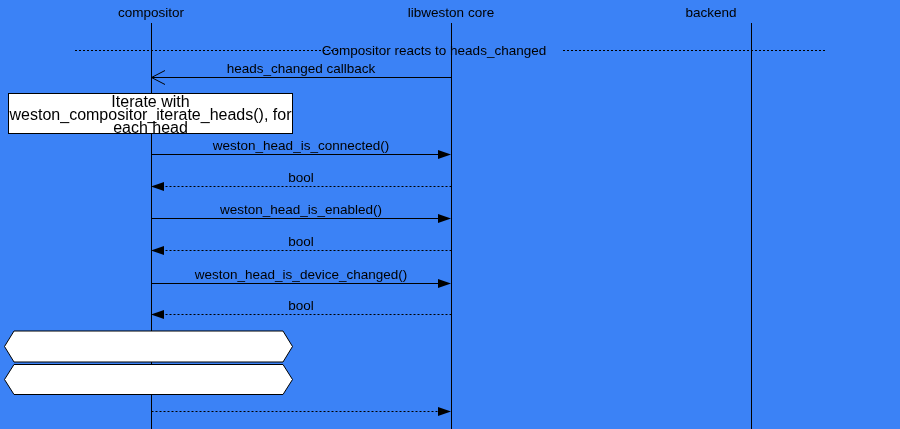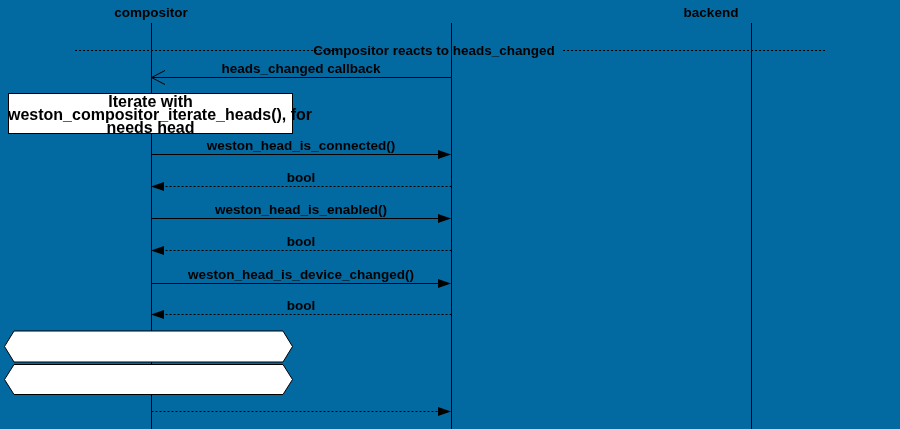--- a/index.html
+++ b/index.html
@@ -1,24 +1,23 @@
 <!DOCTYPE html>
 <html><head>
 <meta charset="utf-8">
 <style>
   html, body { margin: 0; padding: 0; background: #ffffff; }
   .diagram {
     position: relative;
     width: 900px;
     height: 429px;
-    background: #0369a1;
+    background: #3b82f6;
     color: #000000;
     font-family: "Liberation Sans", sans-serif;
     overflow: hidden;
-    font-weight: bold;
   }
   .diagram svg { position: absolute; left: 0; top: 0; }
   .lbl {
     position: absolute;
     text-align: center;
     font-size: 13.5px;
     line-height: 14px;
     white-space: nowrap;
   }
   .block {
@@ -67,32 +66,33 @@
     <line x1="151.5" y1="411.5" x2="438" y2="411.5" stroke="#000" stroke-width="1" stroke-dasharray="2 2"></line>
     <polygon points="451,411.5 438,407 438,416" fill="#000"></polygon>
 
     <rect x="8.5" y="93.5" width="284" height="40" fill="#fff" stroke="#000" stroke-width="1"></rect>
 
     <polygon points="14,331 283,331 292.5,346.5 283,362 14,362 4.5,346.5" fill="#fff" stroke="#000" stroke-width="1"></polygon>
     <polygon points="14,364.5 283,364.5 292.5,379.5 283,394.5 14,394.5 4.5,379.5" fill="#fff" stroke="#000" stroke-width="1"></polygon>
   </svg>
 
   <div class="lbl" style="left:76px;  top:6px; width:150px;">compositor</div>
+  <div class="lbl" style="left:376px; top:6px; width:150px;">libweston core</div>
   <div class="lbl" style="left:636px; top:6px; width:150px;">backend</div>
 
   <div class="lbl" style="left:284px; top:44px; width:300px;">Compositor reacts to heads_changed</div>
 
   <div class="lbl" style="left:151px; top:139px; width:300px;">weston_head_is_connected()</div>
   <div class="lbl" style="left:151px; top:62px;  width:300px;">heads_changed callback</div>
   <div class="lbl" style="left:151px; top:171px; width:300px;">bool</div>
   <div class="lbl" style="left:151px; top:203px; width:300px;">weston_head_is_enabled()</div>
   <div class="lbl" style="left:151px; top:235px; width:300px;">bool</div>
   <div class="lbl" style="left:151px; top:268px; width:300px;">weston_head_is_device_changed()</div>
   <div class="lbl" style="left:151px; top:299px; width:300px;">bool</div>
 
   <div class="block" style="left:8px; top:95px; width:285px;">
     <div>Iterate with</div>
     <div>weston_compositor_iterate_heads(), for</div>
-    <div>needs head</div>
+    <div>each head</div>
   </div>
 
 
 </div>
 
 </body></html>

